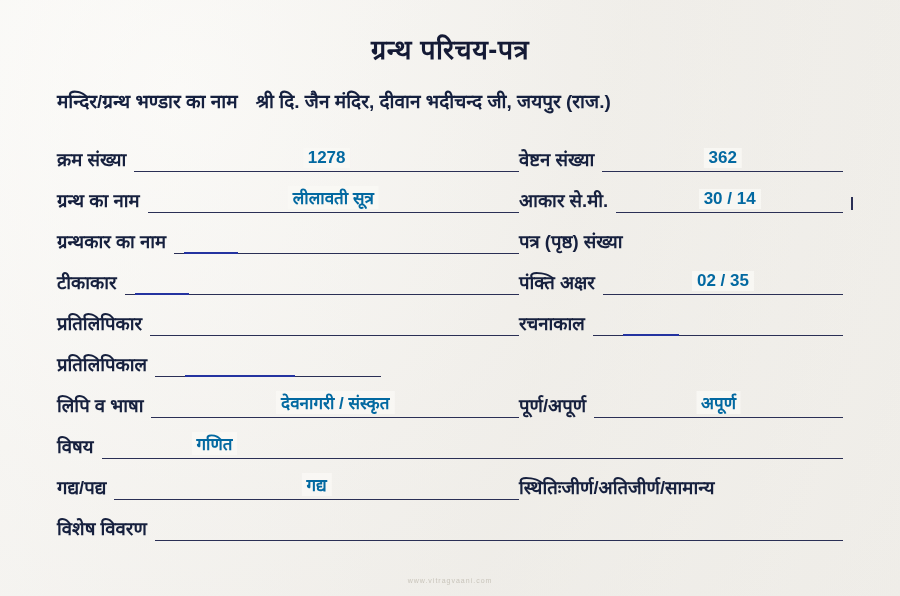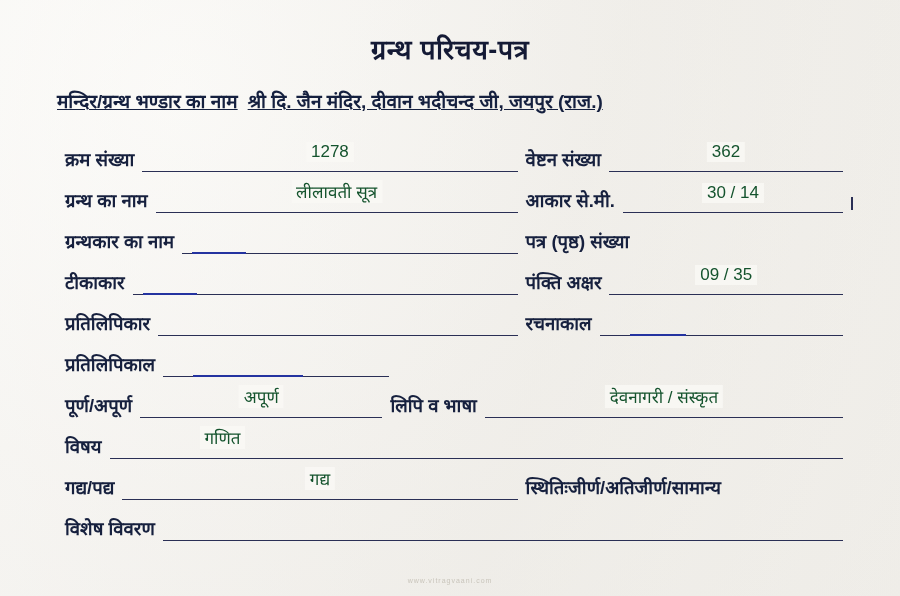--- a/index.html
+++ b/index.html
@@ -47,45 +47,43 @@
     color: #141a35;
   }
   
   .header-row {
     position: absolute;
     top: 88px;
     left: 57px;
     right: 40px;
     display: flex;
     align-items: baseline;
-    gap: 10px;
+    gap: 18px;
     font-size: 19px;
     color: #15203f;
-    text-decoration: underline;
   }
   .header-label { font-weight: 600; white-space: nowrap; }
   .header-value { font-weight: 600; white-space: nowrap; text-align: center; }
 
   
   .form {
     position: absolute;
     top: 131px;
     left: 57px;
     width: 786px;
   }
   .row {
     display: flex;
     align-items: flex-end;
     height: 41px;
   }
   .col {
     display: flex;
     align-items: flex-end;
     position: relative;
-    margin-left: 8px;
   }
   .col.left { width: 462px; }
   .col.right { width: 324px; align-items: flex-end; }
   .col.full { width: 786px; }
 
   .label {
     font-size: 18.5px;
     font-weight: 600;
     white-space: nowrap;
     color: #16203e;
@@ -94,25 +92,25 @@
   }
   .fill {
     flex: 1;
     position: relative;
     border-bottom: 1.6px solid #2a2f55;
     margin-left: 8px;
     height: 20px;
   }
   .value {
     position: absolute;
-    bottom: 9px;
+    bottom: 3px;
     left: 14px;
     font-size: 17px;
-    font-weight: 400;
-    color: #14532d;
+    font-weight: 700;
+    color: #0369a1;
     white-space: nowrap;
     background: rgba(249,248,245,0.85);
     padding: 0 5px;
   }
   .value.center { left: 50%; transform: translateX(-50%); }
   .no-line { border-bottom: none; }
   .blue-seg {
     position: absolute;
     bottom: -1px;
     height: 2px;
@@ -201,21 +199,21 @@
       <div class="col left">
         <span class="label">टीकाकार</span>
         <span class="fill">
           <span class="blue-seg" style="left:10px;width:54px;"></span>
           <span class="value center"></span>
         </span>
       </div>
       <div class="col right">
         <span class="label">पंक्ति अक्षर</span>
         <span class="fill">
-          <span class="value center">09 / 35</span>
+          <span class="value center">02 / 35</span>
         </span>
       </div>
     </div>
 
     <div class="row">
       <div class="col left">
         <span class="label">प्रतिलिपिकार</span>
         <span class="fill">
           <span class="value center"></span>
         </span>
@@ -233,30 +231,30 @@
       <div class="col right">
         <span class="label">प्रतिलिपिकाल</span>
         <span class="fill">
           <span class="blue-seg" style="left:30px;width:110px;"></span>
           <span class="value center"></span>
         </span>
       </div>
     </div>
 
     <div class="row">
+      <div class="col left">
+        <span class="label">लिपि व भाषा</span>
+        <span class="fill">
+          <span class="value center">देवनागरी / संस्कृत</span>
+        </span>
+      </div>
       <div class="col right">
         <span class="label">पूर्ण/अपूर्ण</span>
         <span class="fill">
           <span class="value center">अपूर्ण</span>
-        </span>
-      </div>
-      <div class="col left">
-        <span class="label">लिपि व भाषा</span>
-        <span class="fill">
-          <span class="value center">देवनागरी / संस्कृत</span>
         </span>
       </div>
     </div>
 
     <div class="row">
       <div class="col full">
         <span class="label">विषय</span>
         <span class="fill">
           <span class="value" style="left:90px;">गणित</span>
         </span>

